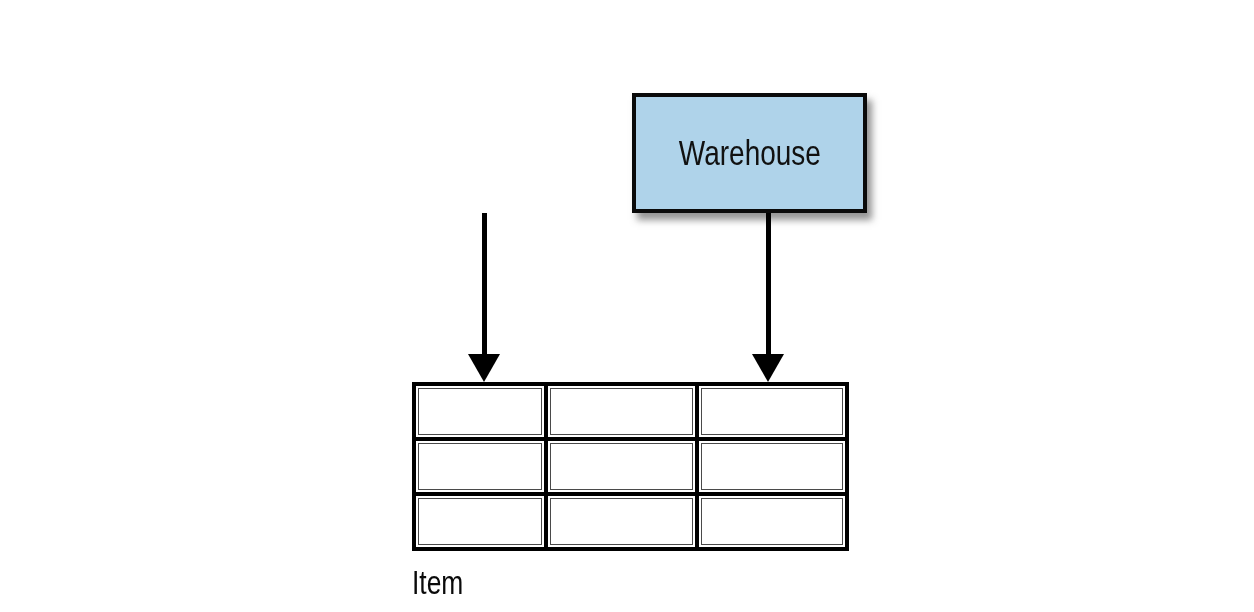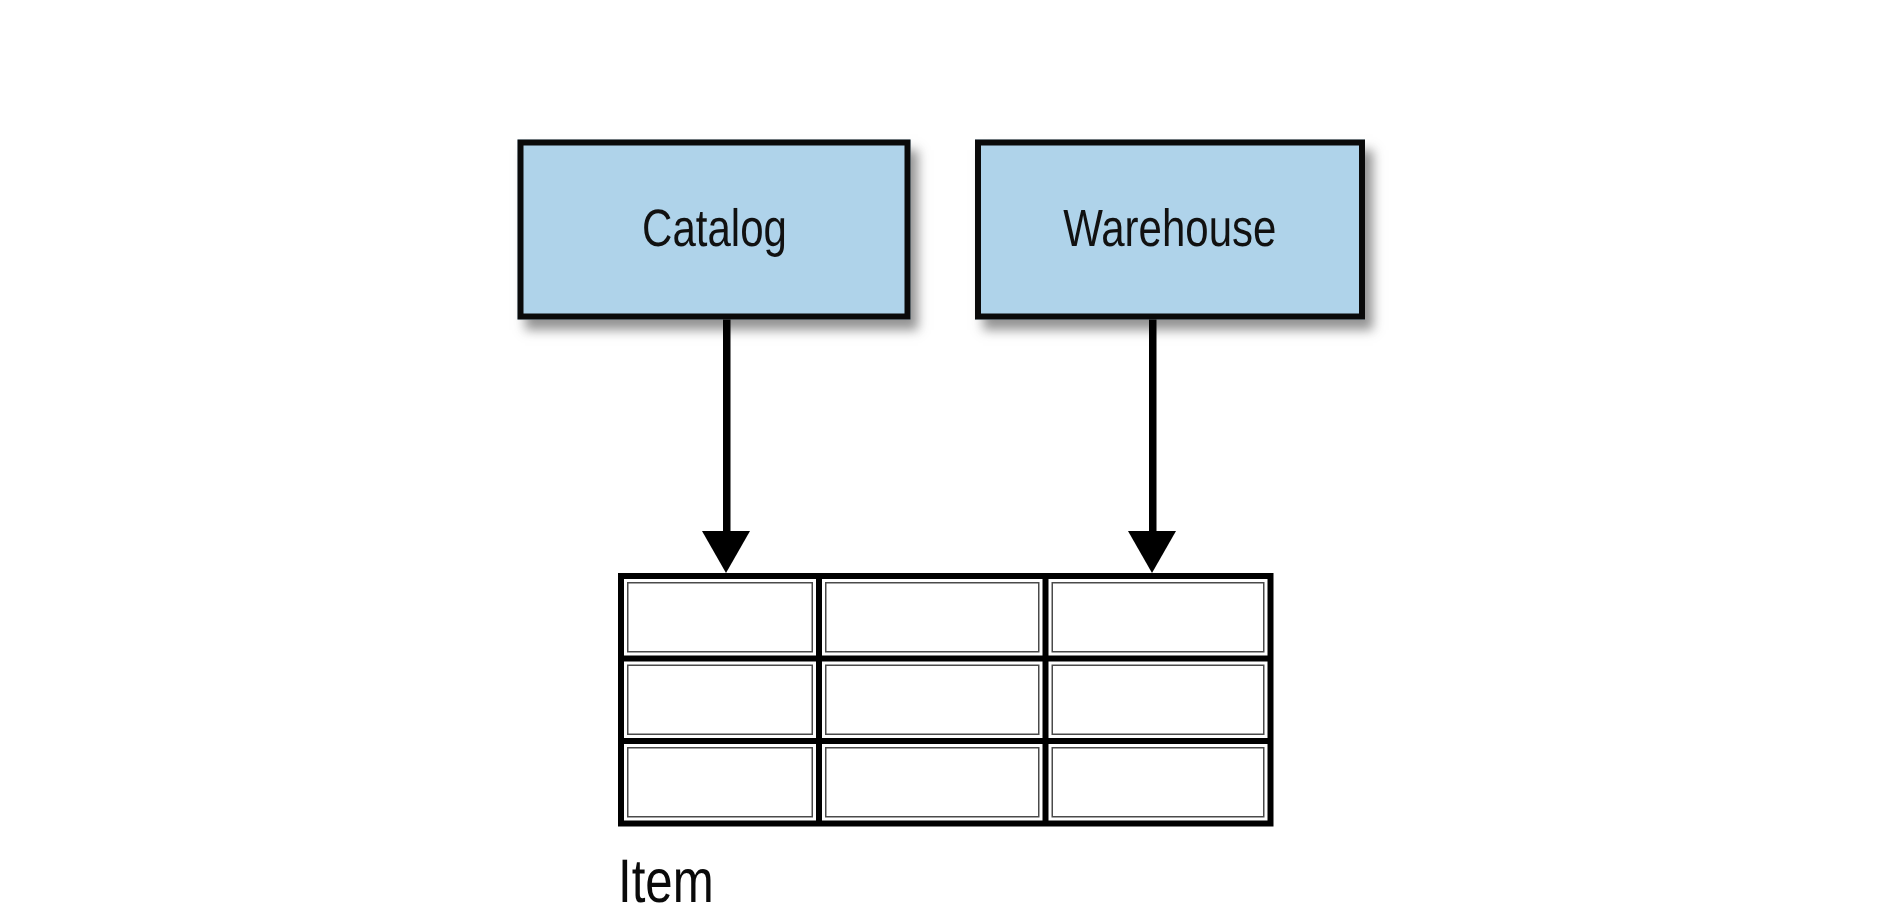--- a/index.html
+++ b/index.html
@@ -62,21 +62,21 @@
     box-shadow: 5px 7px 7px rgba(60, 60, 60, 0.55);
     display: flex;
     align-items: center;
     justify-content: center;
   }
   .service-box .condensed {
     font-size: 35px;
     color: #111;
   }
   .service-box.catalog   { left: 345px; width: 262px; }
-  .service-box.warehouse { left: 650px; width: 260px; align-items: center; }
+  .service-box.warehouse { left: 632px; width: 235px; align-items: center; }
   
   .arrow {
     position: absolute;
     top: 0;
     left: 0;
     width: 0;
     height: 0;
   }
   .arrow .shaft {
     position: absolute;
@@ -112,33 +112,30 @@
   }
   .item-table .cell {
     background: #fff;
     outline: 1px solid #4a4a4a;
     outline-offset: -3px;
   }
   .table-label {
     position: absolute;
     left: 412px;
     top: 564px;
-    font-size: 41px;
+    font-size: 33px;
     color: #0a0a0a;
   }
 </style>
 </head>
 <body>
 
 <div class="canvas">
 
 
-  <div class="service-box catalog">
-    <span class="condensed">Catalog</span>
-  </div>
 
   <div class="service-box warehouse">
     <span class="condensed">Warehouse</span>
   </div>
 
   <div class="arrow catalog-arrow">
     <div class="shaft"></div>
     <div class="head"></div>
   </div>
 

